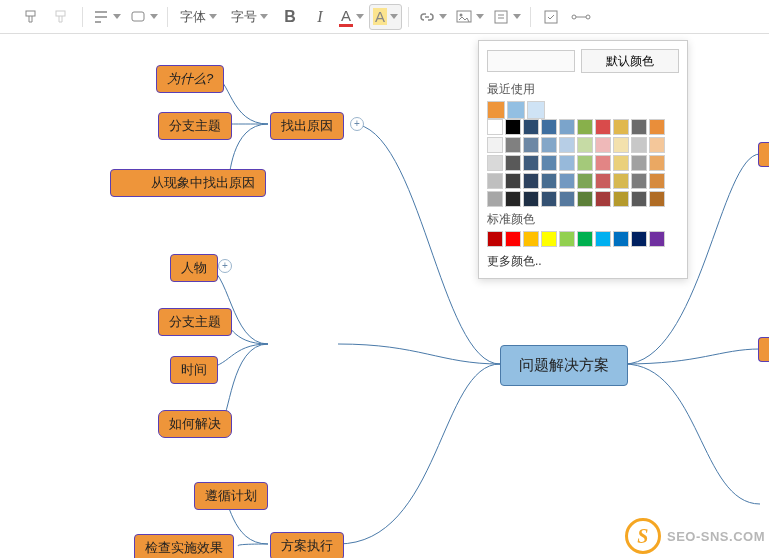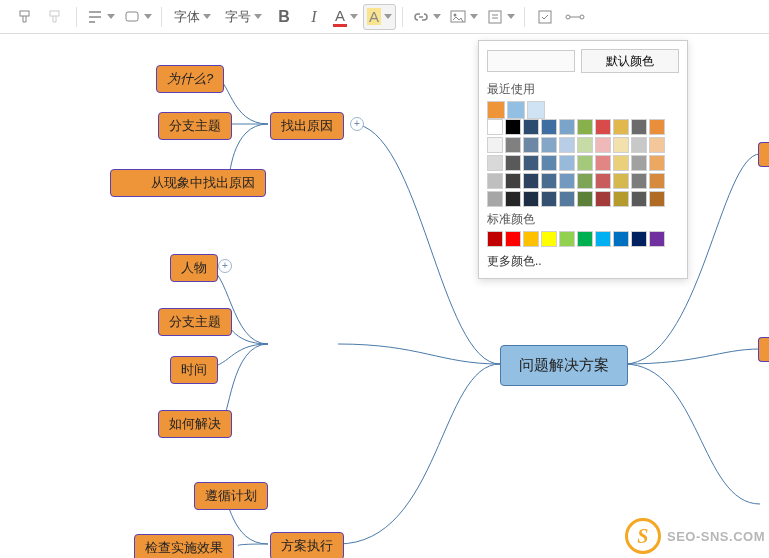--- a/index.html
+++ b/index.html
@@ -12,21 +12,21 @@
     width: 769px;
     height: 558px;
     position: relative;
     overflow: hidden;
   }
   
   .toolbar {
     display: flex;
     align-items: center;
     height: 34px;
-    padding: 0 12px;
+    padding: 0 18px;
     border-bottom: 1px solid #ddd;
     gap: 2px;
   }
   .tbtn {
     display: flex;
     align-items: center;
     justify-content: center;
     min-width: 28px;
     height: 26px;
     border-radius: 3px;
@@ -282,21 +282,21 @@
   <div class="node" style="left:270px; top:78px;">找出原因</div>
   <div class="plus" style="left:350px; top:83px;"></div>
   <div class="node" style="left:156px; top:31px;font-style:italic;">为什么?</div>
   <div class="node" style="left:158px; top:78px;">分支主题</div>
   <div class="node" style="left:110px; top:135px;padding-left:40px;">从现象中找出原因</div>
 
   <div class="node" style="left:170px; top:220px;">人物</div>
   <div class="plus" style="left:218px; top:225px;"></div>
   <div class="node" style="left:158px; top:274px;">分支主题</div>
   <div class="node" style="left:170px; top:322px;">时间</div>
-  <div class="node" style="left:158px; top:376px;">如何解决</div>
+  <div class="node" style="left:158px; top:376px;border-radius:7px;">如何解决</div>
 
   <div class="node" style="left:270px; top:498px;">方案执行</div>
   <div class="node" style="left:158px; top:448px;margin-left:36px;">遵循计划</div>
   <div class="node" style="left:134px; top:500px;">检查实施效果</div>
 
   <div class="node cut" style="left:758px; top:108px; padding-right:2px;">&nbsp;</div>
   <div class="node cut" style="left:758px; top:303px; padding-right:2px;">&nbsp;</div>
 </div>
 
 <div class="popup">

